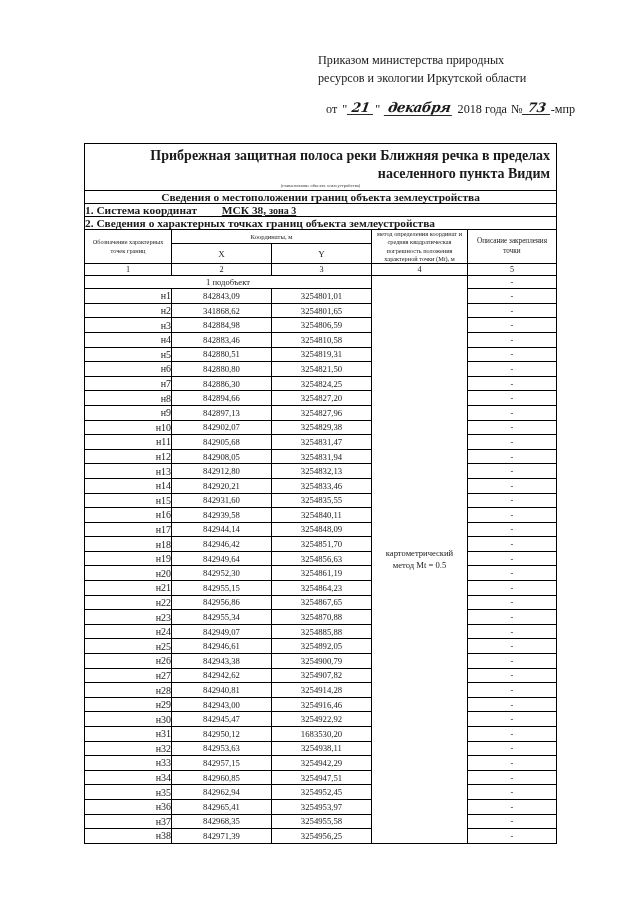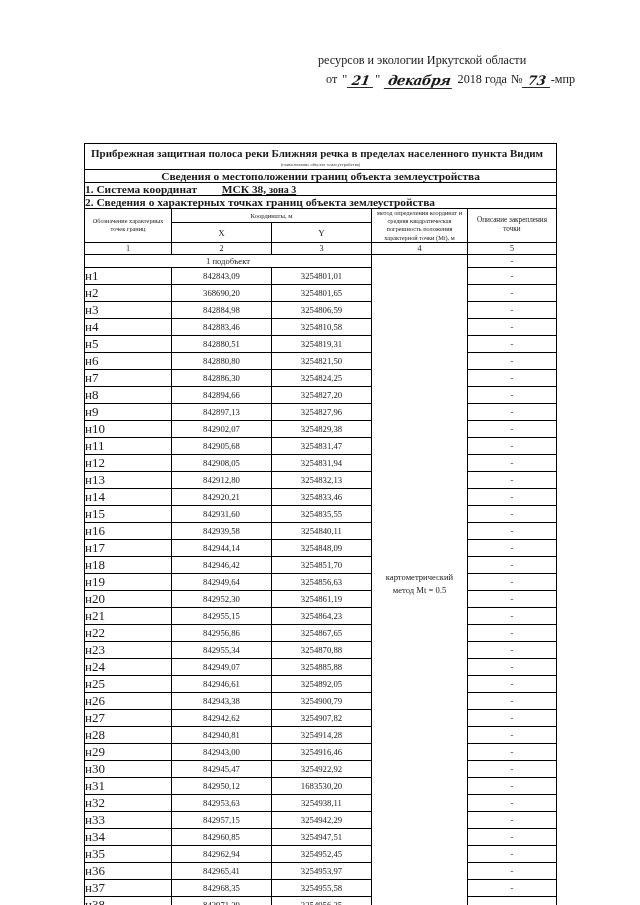--- a/index.html
+++ b/index.html
@@ -24,25 +24,25 @@
     width: 300px;
     font-size: 12.2px;
     line-height: 1.45;
   }
   .approval-title {
     letter-spacing: 0.4px;
   }
   .approval-line { white-space: nowrap; }
 
   .date-line {
-    margin-top: 1px;
+    margin-top: 14px;
     padding-left: 8px;
     white-space: nowrap;
     display: flex;
-    align-items: flex-end;
+    align-items: flex-start;
   }
   .hand {
     font-family: "DejaVu Serif", serif;
     font-style: italic;
     font-weight: 700;
     border-bottom: 1px solid #2a2a2a;
     padding: 0 3px;
     transform: skewX(-9deg);
     display: inline-block;
     line-height: 1;
@@ -67,23 +67,23 @@
     border-collapse: collapse;
     table-layout: fixed;
   }
   .doc-table td, .doc-table th {
     border: 1px solid #000;
     padding: 0;
     vertical-align: middle;
   }
 
   .cell-title {
-    text-align: left;
+    text-align: right;
     font-weight: 700;
-    font-size: 11px;
+    font-size: 14px;
     line-height: 1.25;
     padding: 3px 6px 1px 6px;
   }
   .cell-subcaption {
     text-align: center;
     font-size: 4.3px;
     color: #333;
     padding-bottom: 2px;
     letter-spacing: 0.1px;
   }
@@ -131,42 +131,43 @@
     padding: 1px 0;
   }
   .subobject td {
     text-align: center;
     font-size: 8.6px;
     padding: 1px 10px;
   }
 
   .data-row td { height: 13.6px; }
   .c-point {
-    text-align: left;
-    font-size: 13px;
+    text-align: right;
+    font-size: 10px;
   }
   .c-num {
     text-align: center;
     font-size: 8.7px;
   }
   .c-dash {
     text-align: center;
     font-size: 8.5px;
   }
   .c-method {
     text-align: center;
     font-size: 7.6px;
     line-height: 1.45;
     vertical-align: middle;
   }
 </style>
 </head>
 <body>
 
 <div class="approval-block">
+  <div class="approval-line">Приказом министерства природных</div>
   <div class="approval-line">ресурсов и экологии Иркутской области</div>
   <div class="date-line">
     <span>от</span>
       <span class="gap"></span>
     <span class="q">"</span>
     <span class="hand hand-day">21</span>
     <span class="q">"</span>
       <span class="gap"></span>
     <span class="hand hand-month">декабря</span>
       <span class="gap"></span>
@@ -239,21 +240,21 @@
     </tr>
 
   <tr class="data-row">
         <td class="c-point">н1</td>
         <td class="c-num">842843,09</td>
         <td class="c-num">3254801,01</td>
         <td class="c-dash">-</td>
       </tr>
       <tr class="data-row">
         <td class="c-point">н2</td>
-        <td class="c-num">368690,20</td>
+        <td class="c-num">341868,62</td>
         <td class="c-num">3254801,65</td>
         <td class="c-dash">-</td>
       </tr>
       <tr class="data-row">
         <td class="c-point">н3</td>
         <td class="c-num">842884,98</td>
         <td class="c-num">3254806,59</td>
         <td class="c-dash">-</td>
       </tr>
       <tr class="data-row">

